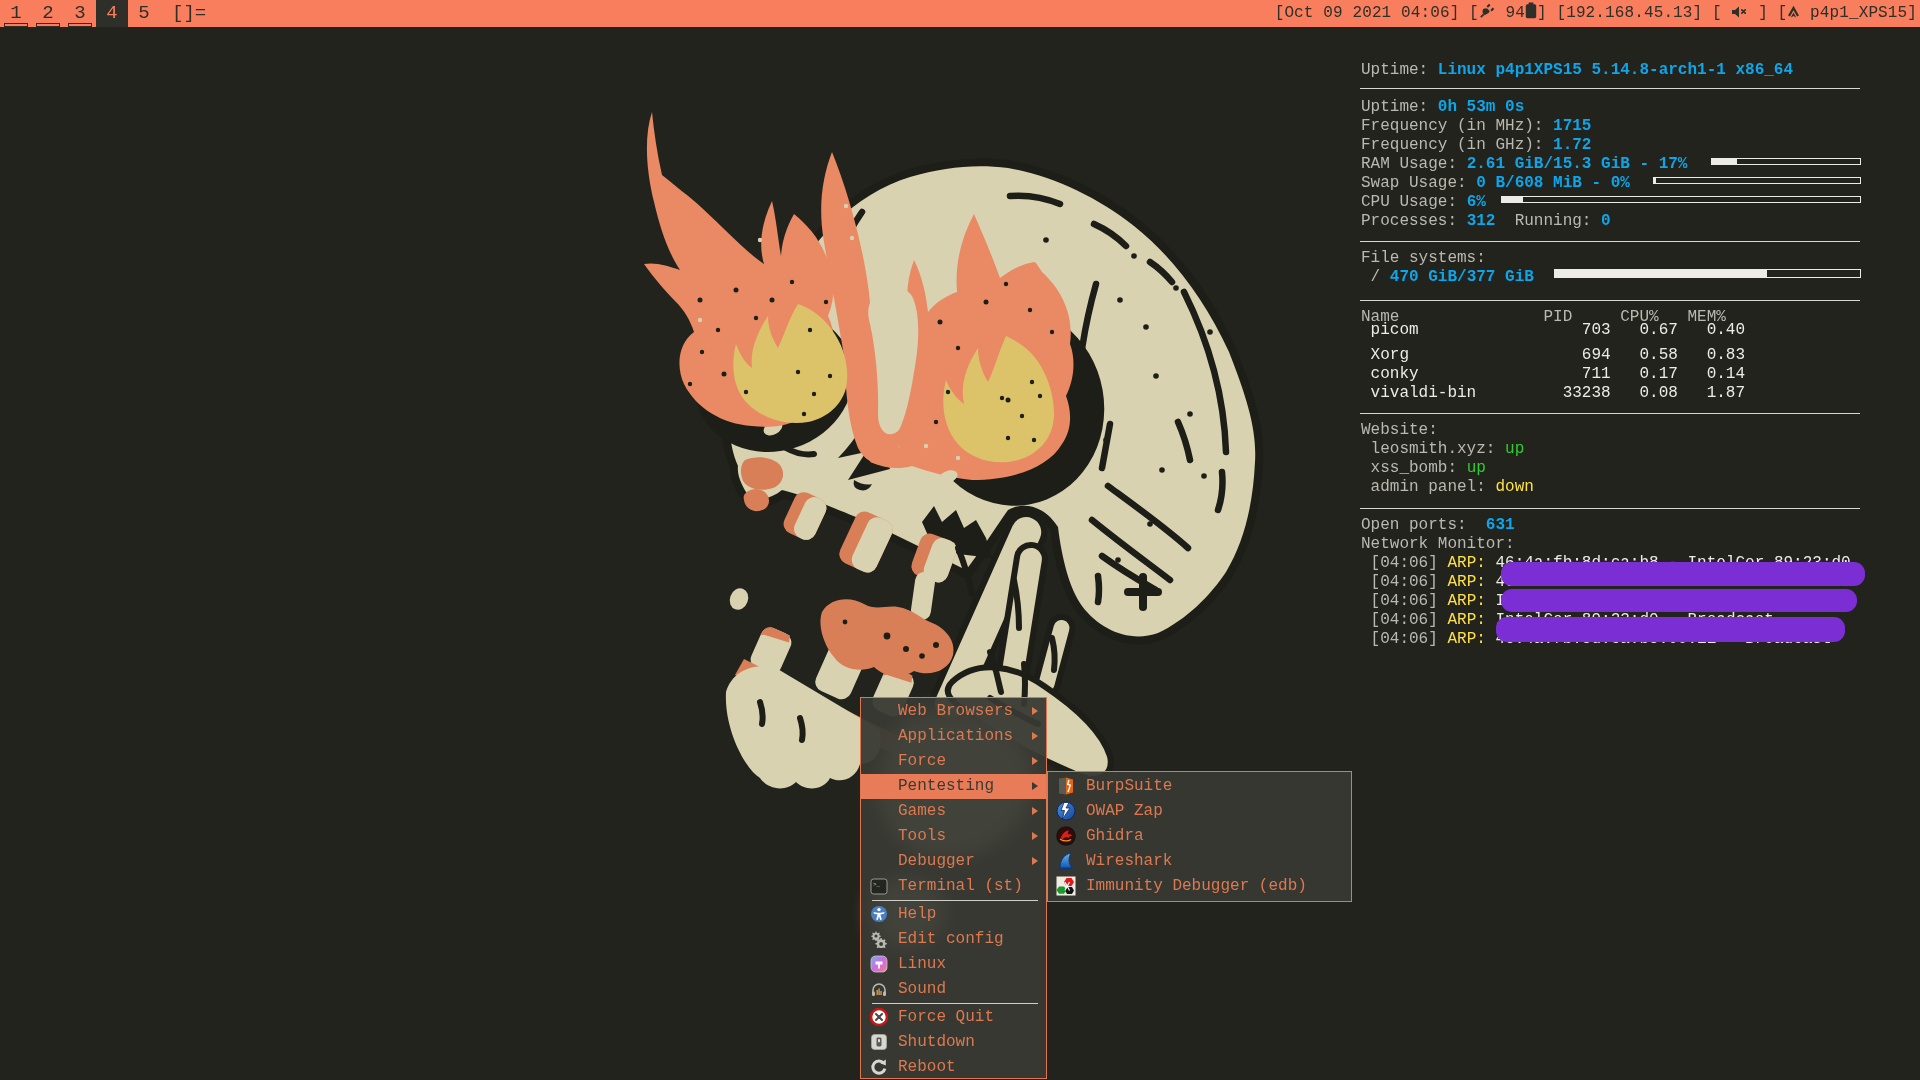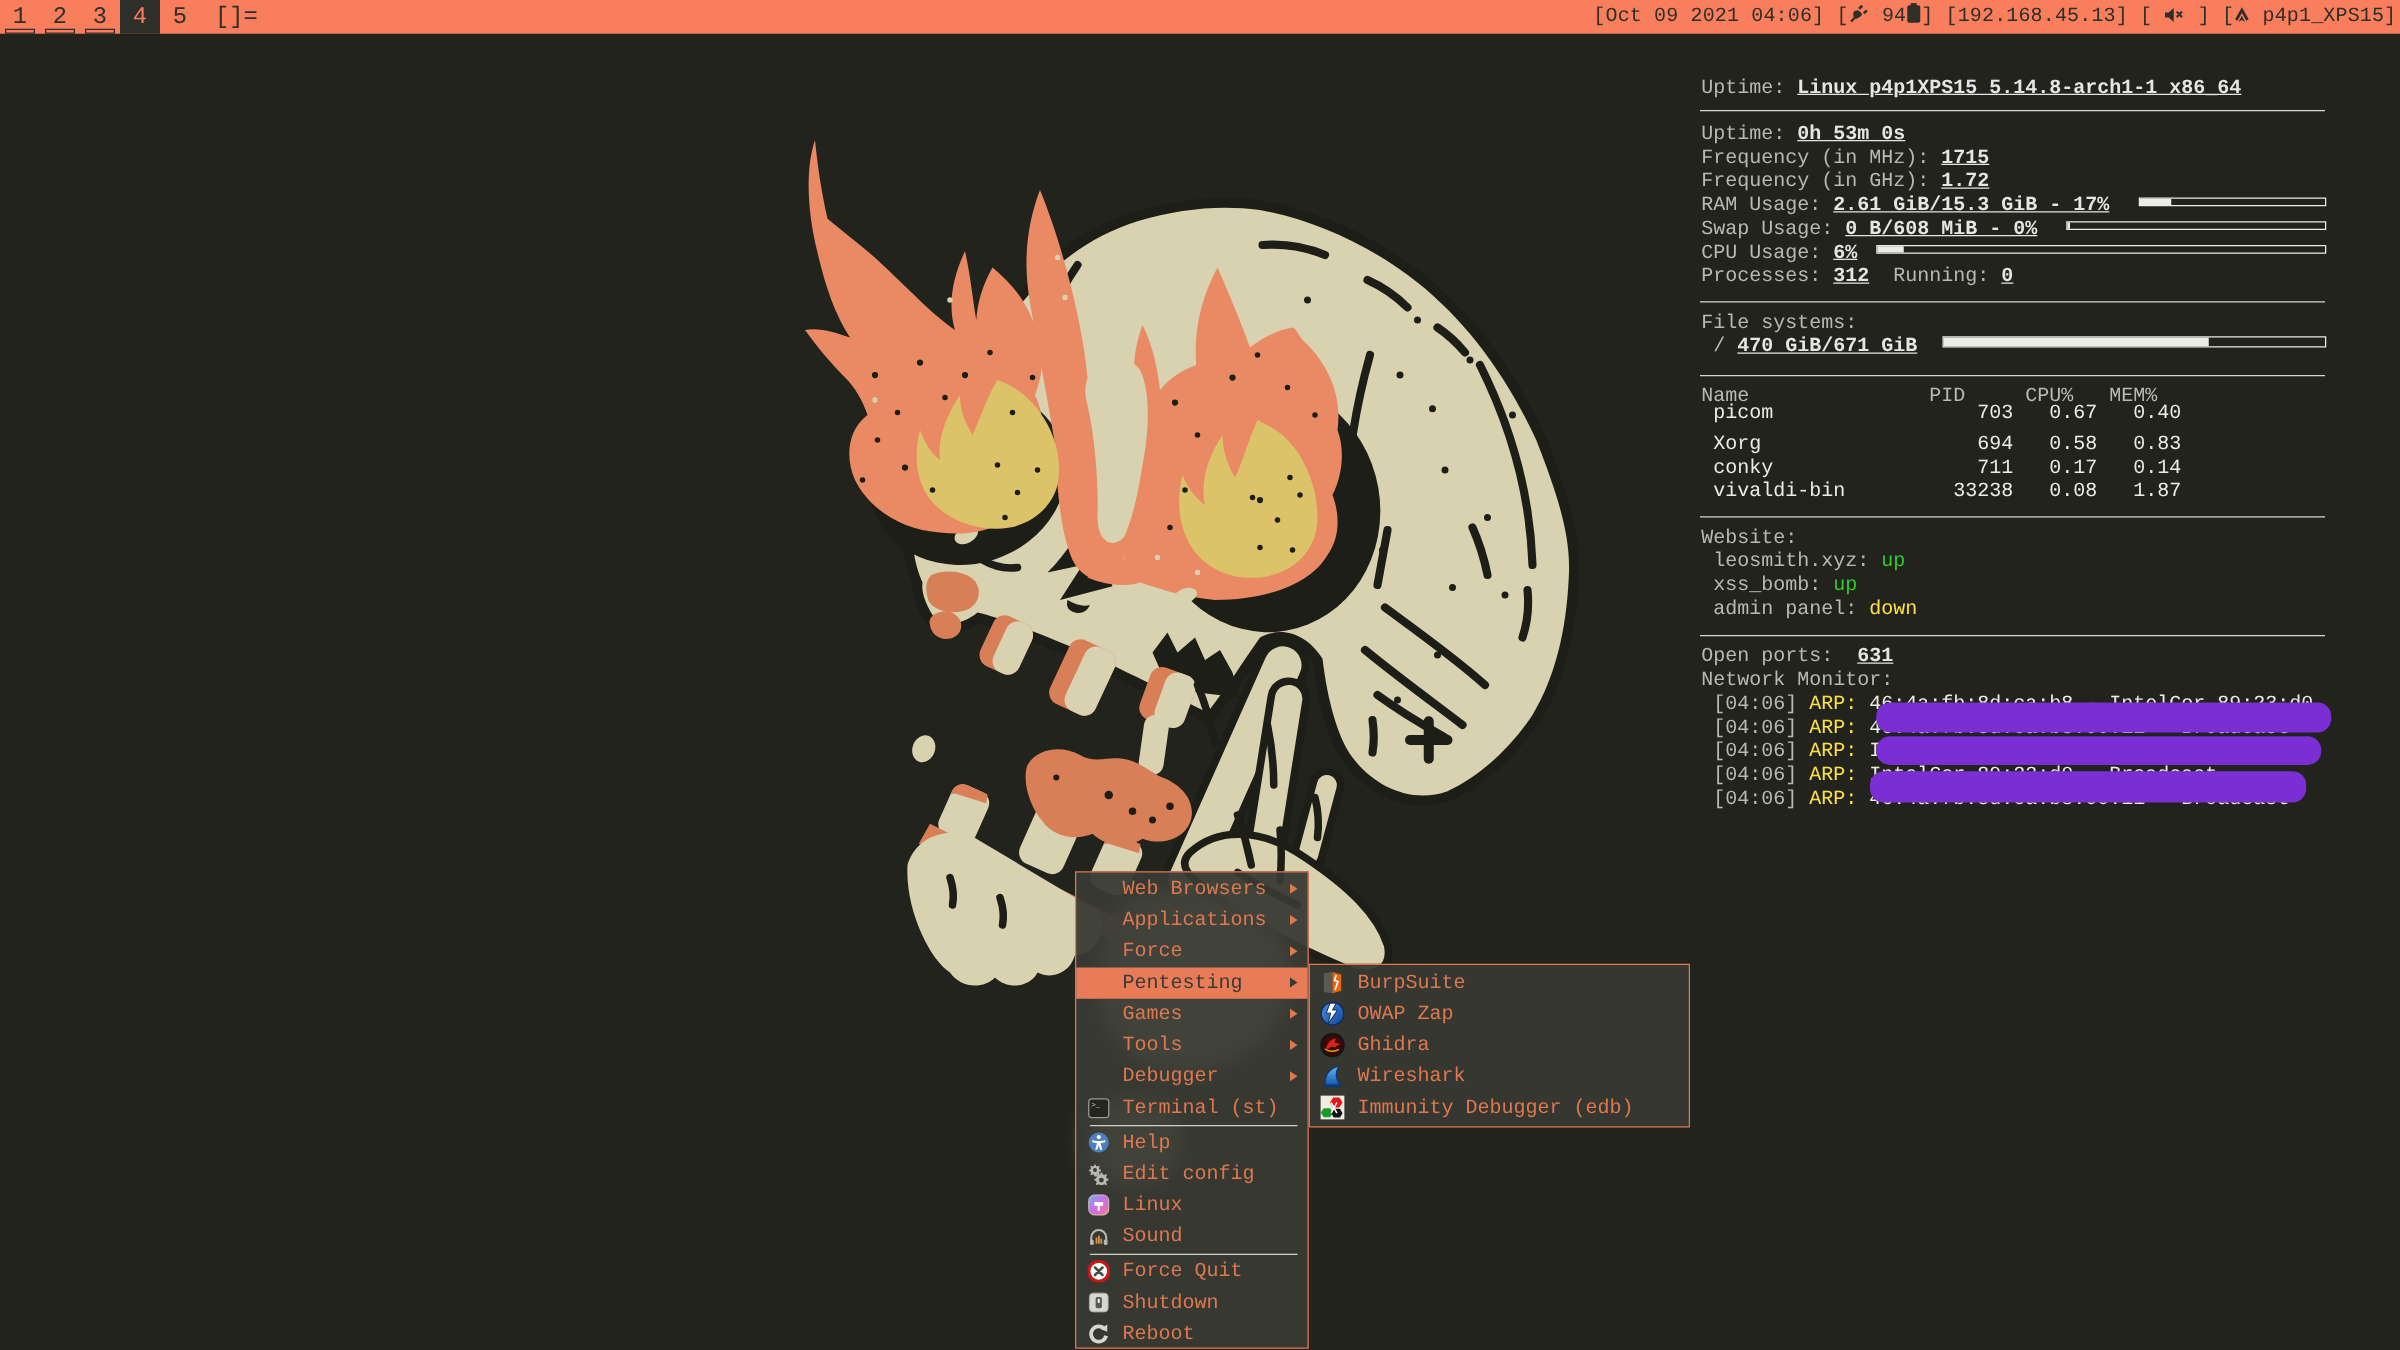--- a/index.html
+++ b/index.html
@@ -7,21 +7,21 @@
  font:19px "Liberation Mono",monospace;color:#2e2f28;}
 .tag{position:absolute;top:0;width:32px;height:27px;text-align:center;line-height:26px;}
 .tagsel{background:#2e2f28;color:#f97e5e;}
 .tagu{position:absolute;top:23px;width:24px;height:4px;border:1px solid #2e2f28;}
 .lt{position:absolute;left:172px;top:0;line-height:26px;}
 #status{position:absolute;right:3px;top:0;line-height:26px;white-space:pre;font-size:16px;letter-spacing:0.12px;}
 .bi{vertical-align:-2px;}
 #conky{position:absolute;left:1361px;top:0;width:500px;height:660px;
  font:16px/19px "Liberation Mono",monospace;}
 .cl{position:absolute;left:0;height:19px;white-space:pre;}
-.g{color:#bab9b1;}.w{color:#e5e5e5;font-weight:bold;text-decoration:underline;}.wn{color:#ecebe5;}.gr{color:#30cc30;}.rd{color:#fde047;}
+.g{color:#bab9b1;}.w{color:#0ea5e9;font-weight:bold;}.wn{color:#ecebe5;}.gr{color:#30cc30;}.rd{color:#fde047;}
 .chr{position:absolute;left:-1px;width:500px;border-top:1.5px solid #d8d7d1;}
 .cbar{position:absolute;border:1.5px solid #ecebe5;background:#22231c;}
 .pb{position:absolute;background:#7a2ed4;border-radius:11px;}
 #menu{position:absolute;left:860px;top:697px;width:187px;height:382px;
  background:rgba(56,57,51,0.945);border:1.5px solid #e0764f;
  font:16px "Liberation Mono",monospace;}
 #submenu{position:absolute;left:1047px;top:771px;width:305px;height:131px;
  background:rgba(56,57,51,0.95);border:1.5px solid #e0764f;
  font:16px "Liberation Mono",monospace;}
 .mrow{position:absolute;left:0;width:100%;height:25px;line-height:25px;color:#dd7950;}
@@ -252,21 +252,21 @@
       <div style="width:25px;height:100%;background:#ecebe5"></div>
     </div>
 <div class="cbar" style="left:292px;top:177px;width:208px;height:7px">
       <div style="width:2px;height:100%;background:#ecebe5"></div>
     </div>
 <div class="cbar" style="left:140px;top:196px;width:360px;height:7px">
       <div style="width:21px;height:100%;background:#ecebe5"></div>
     </div>
 <div class="chr" style="top:241px"></div>
 <div class="cl" style="top:249px"><span class="g">File systems:</span></div>
-<div class="cl" style="top:268px"><span class="g"> / </span><span class="w">470 GiB/671 GiB</span></div>
+<div class="cl" style="top:268px"><span class="g"> / </span><span class="w">470 GiB/377 GiB</span></div>
 <div class="cbar" style="left:193px;top:269px;width:307px;height:9px">
       <div style="width:212px;height:100%;background:#ecebe5"></div>
     </div>
 <div class="chr" style="top:300px"></div>
 <div class="cl" style="top:308px"><span class="g">Name               PID     CPU%   MEM%</span></div>
 <div class="cl" style="top:321px"><span class="wn"> picom                 703   0.67   0.40</span></div>
 <div class="cl" style="top:346px"><span class="wn"> Xorg                  694   0.58   0.83</span></div>
 <div class="cl" style="top:365px"><span class="wn"> conky                 711   0.17   0.14</span></div>
 <div class="cl" style="top:384px"><span class="wn"> vivaldi-bin         33238   0.08   1.87</span></div>
 <div class="chr" style="top:413px"></div>

